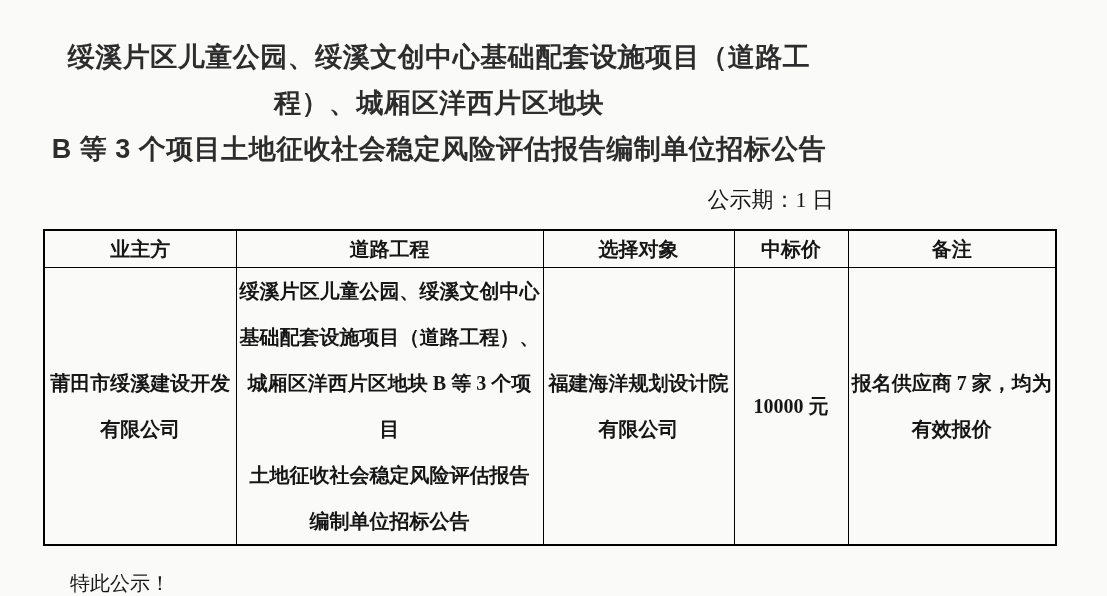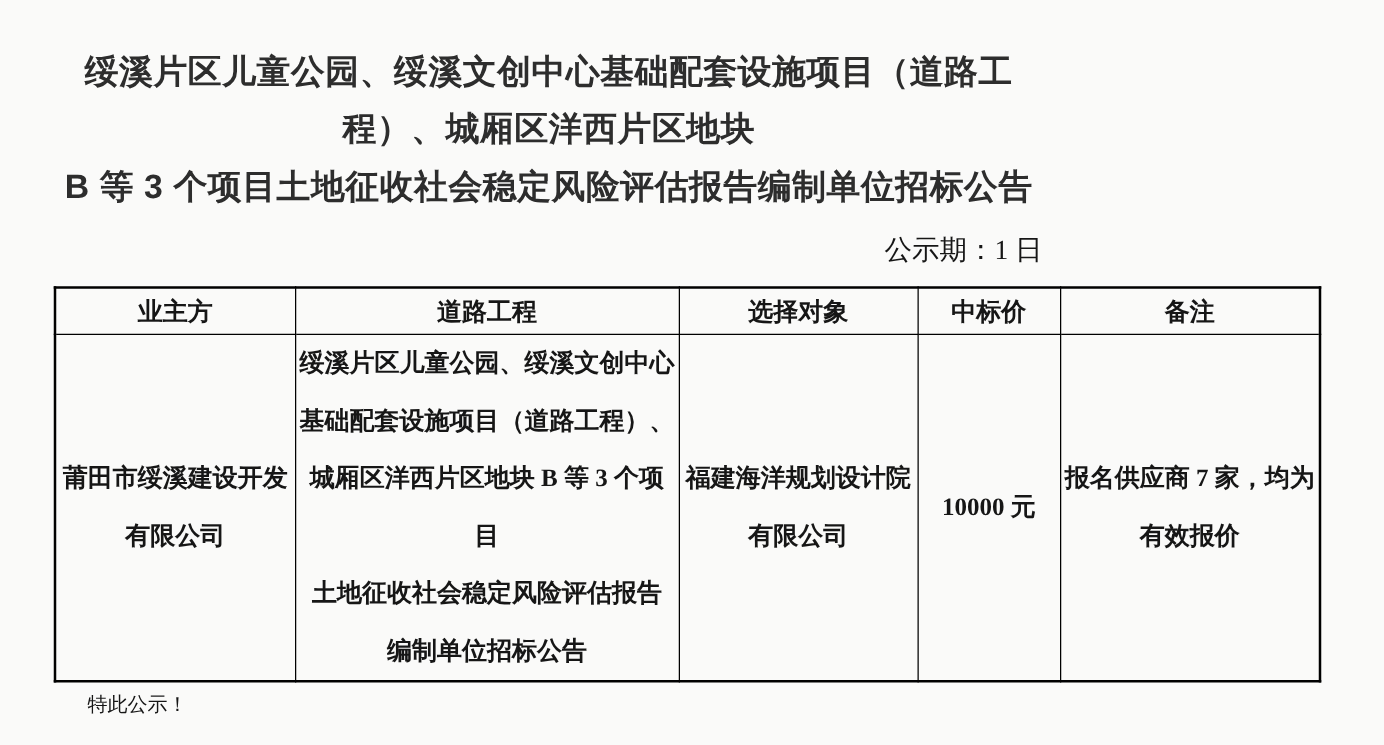--- a/index.html
+++ b/index.html
@@ -63,22 +63,22 @@
     font-size: 20px;
     line-height: 46px;
     white-space: pre-line;
   }
   .col-owner   { width: 192px; }
   .col-project { width: 307px; }
   .col-bidder  { width: 191px; }
   .col-price   { width: 114px; }
   .col-remarks { width: 208px; }
   .notice {
-    margin: 5px 0 0 70px;
-    font-size: 16px;
+    margin: 24px 0 0 70px;
+    font-size: 20px;
     line-height: 27px;
   }
 </style>
 </head>
 <body>
 
 <div class="doc">
 
   <div class="title">绥溪片区儿童公园、绥溪文创中心基础配套设施项目（道路工程）、城厢区洋西片区地块
 B 等 3 个项目土地征收社会稳定风险评估报告编制单位招标公告</div>

